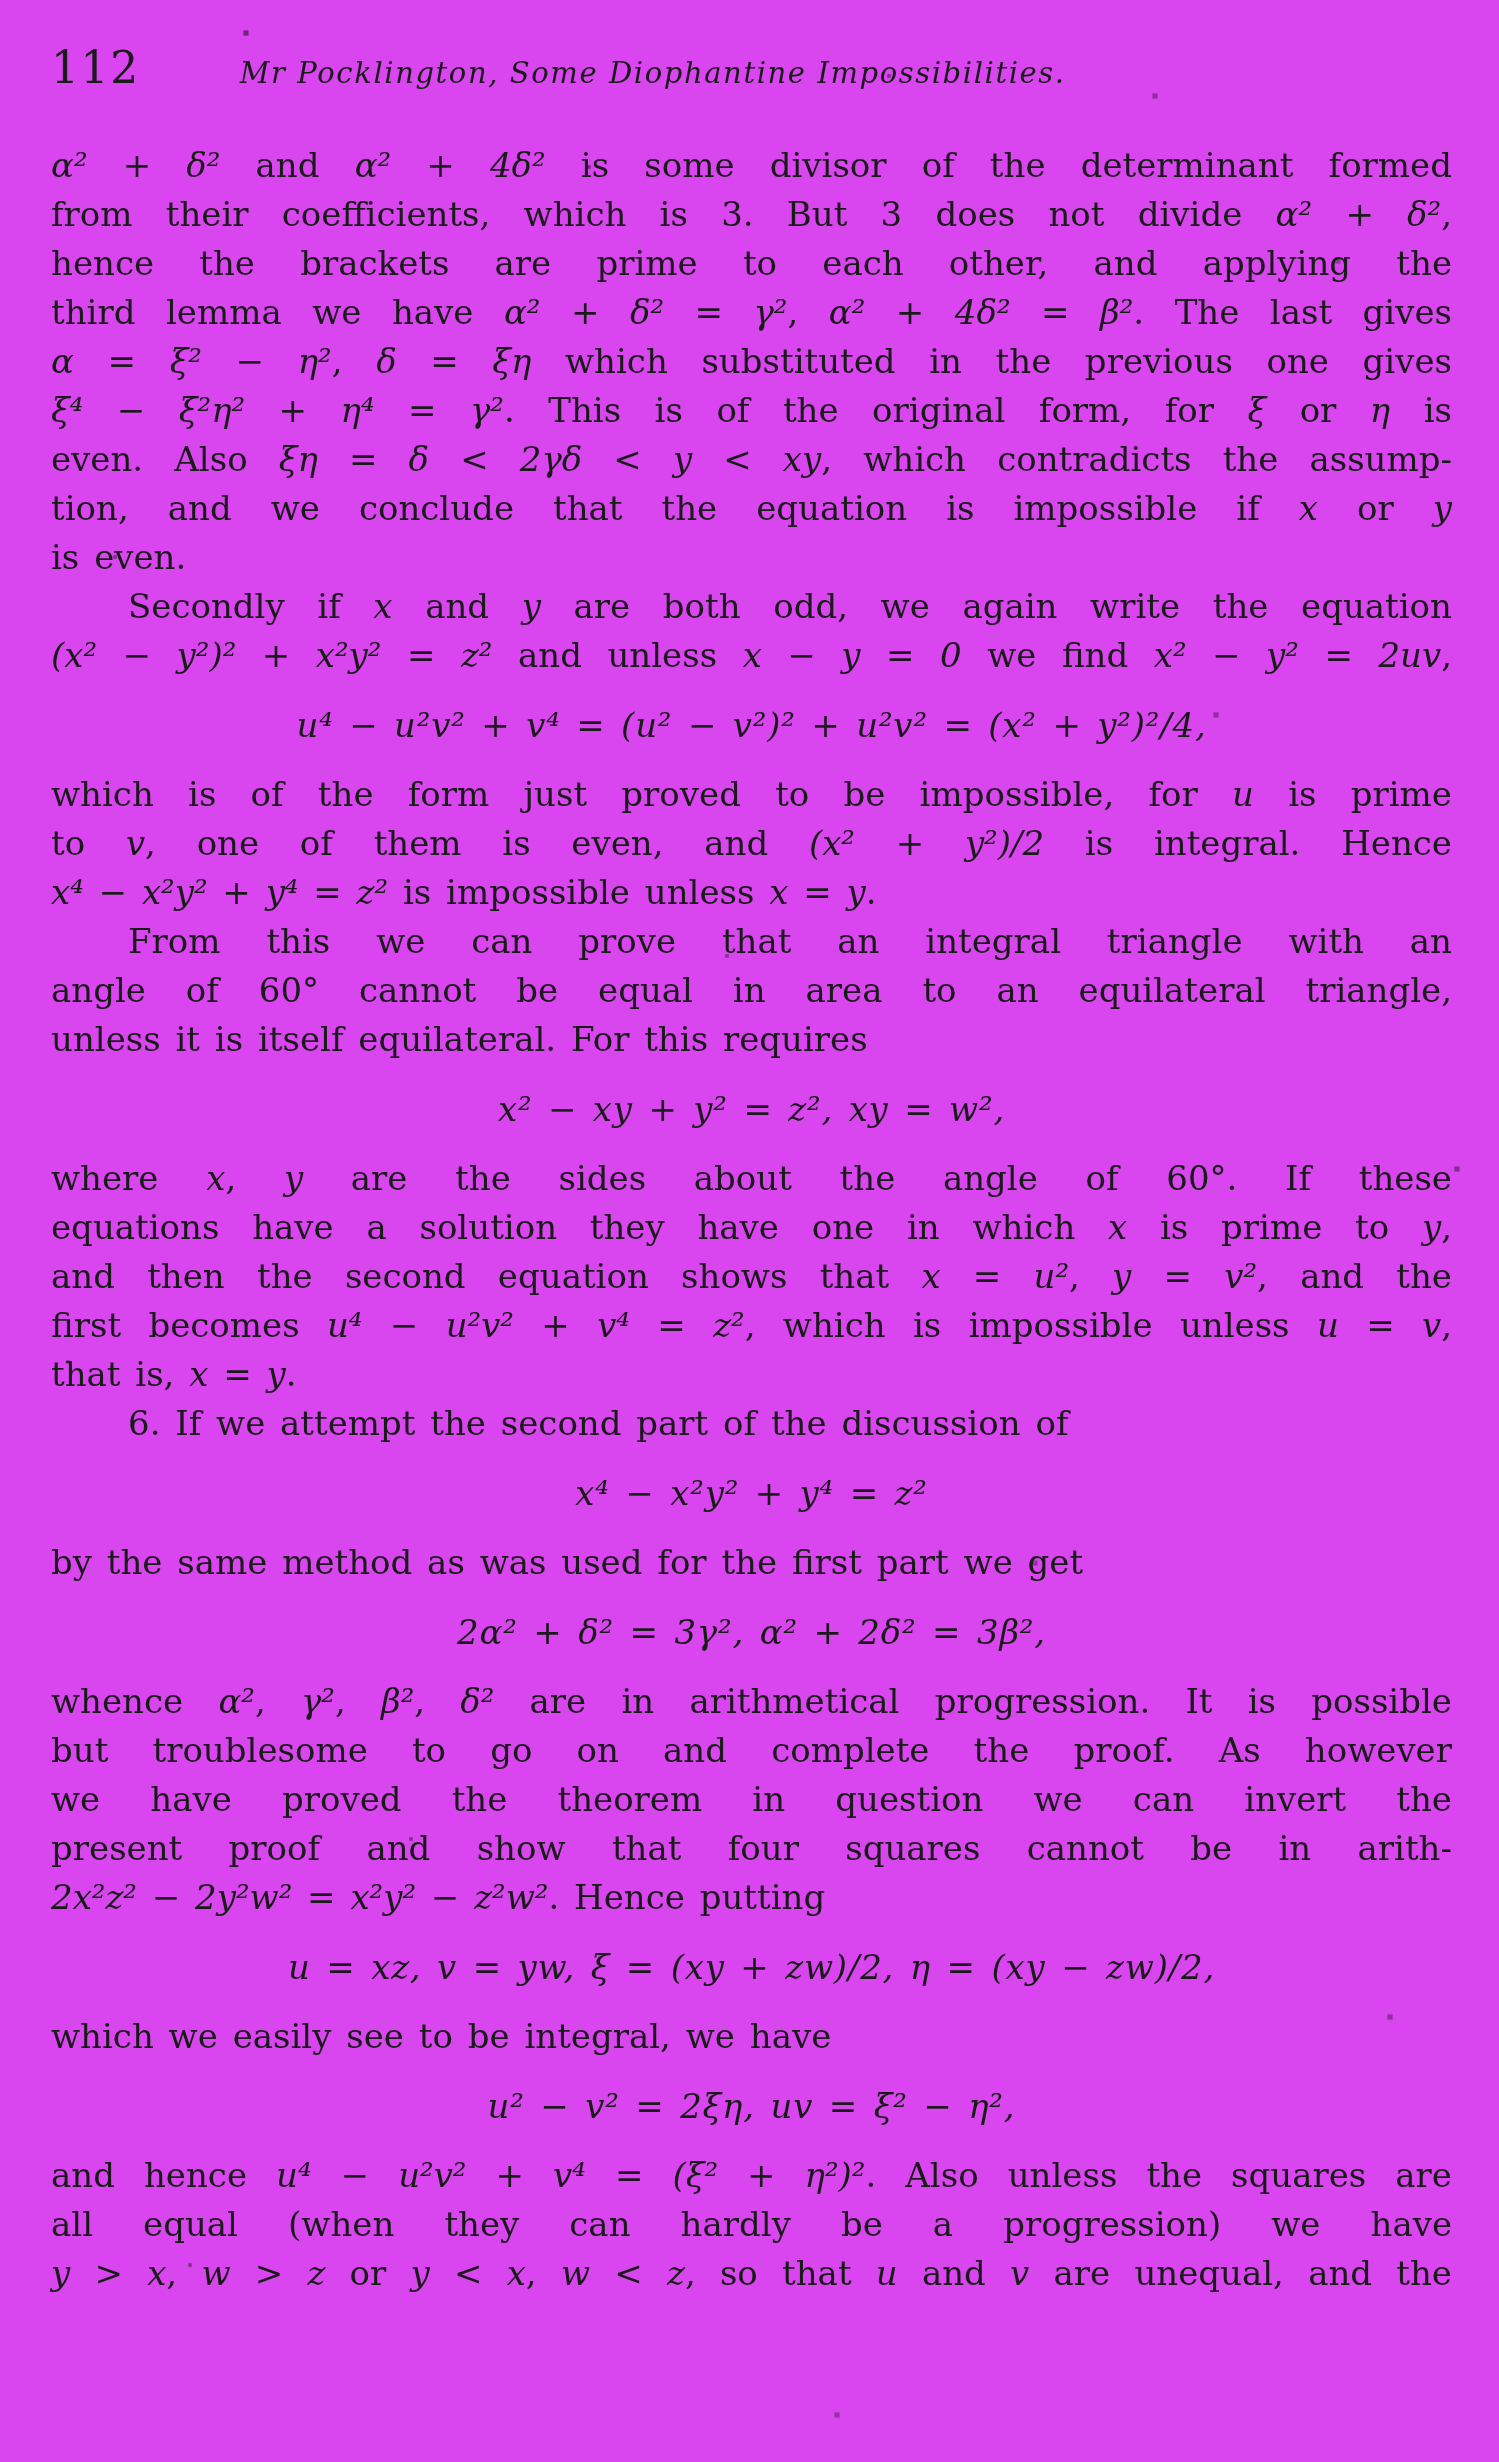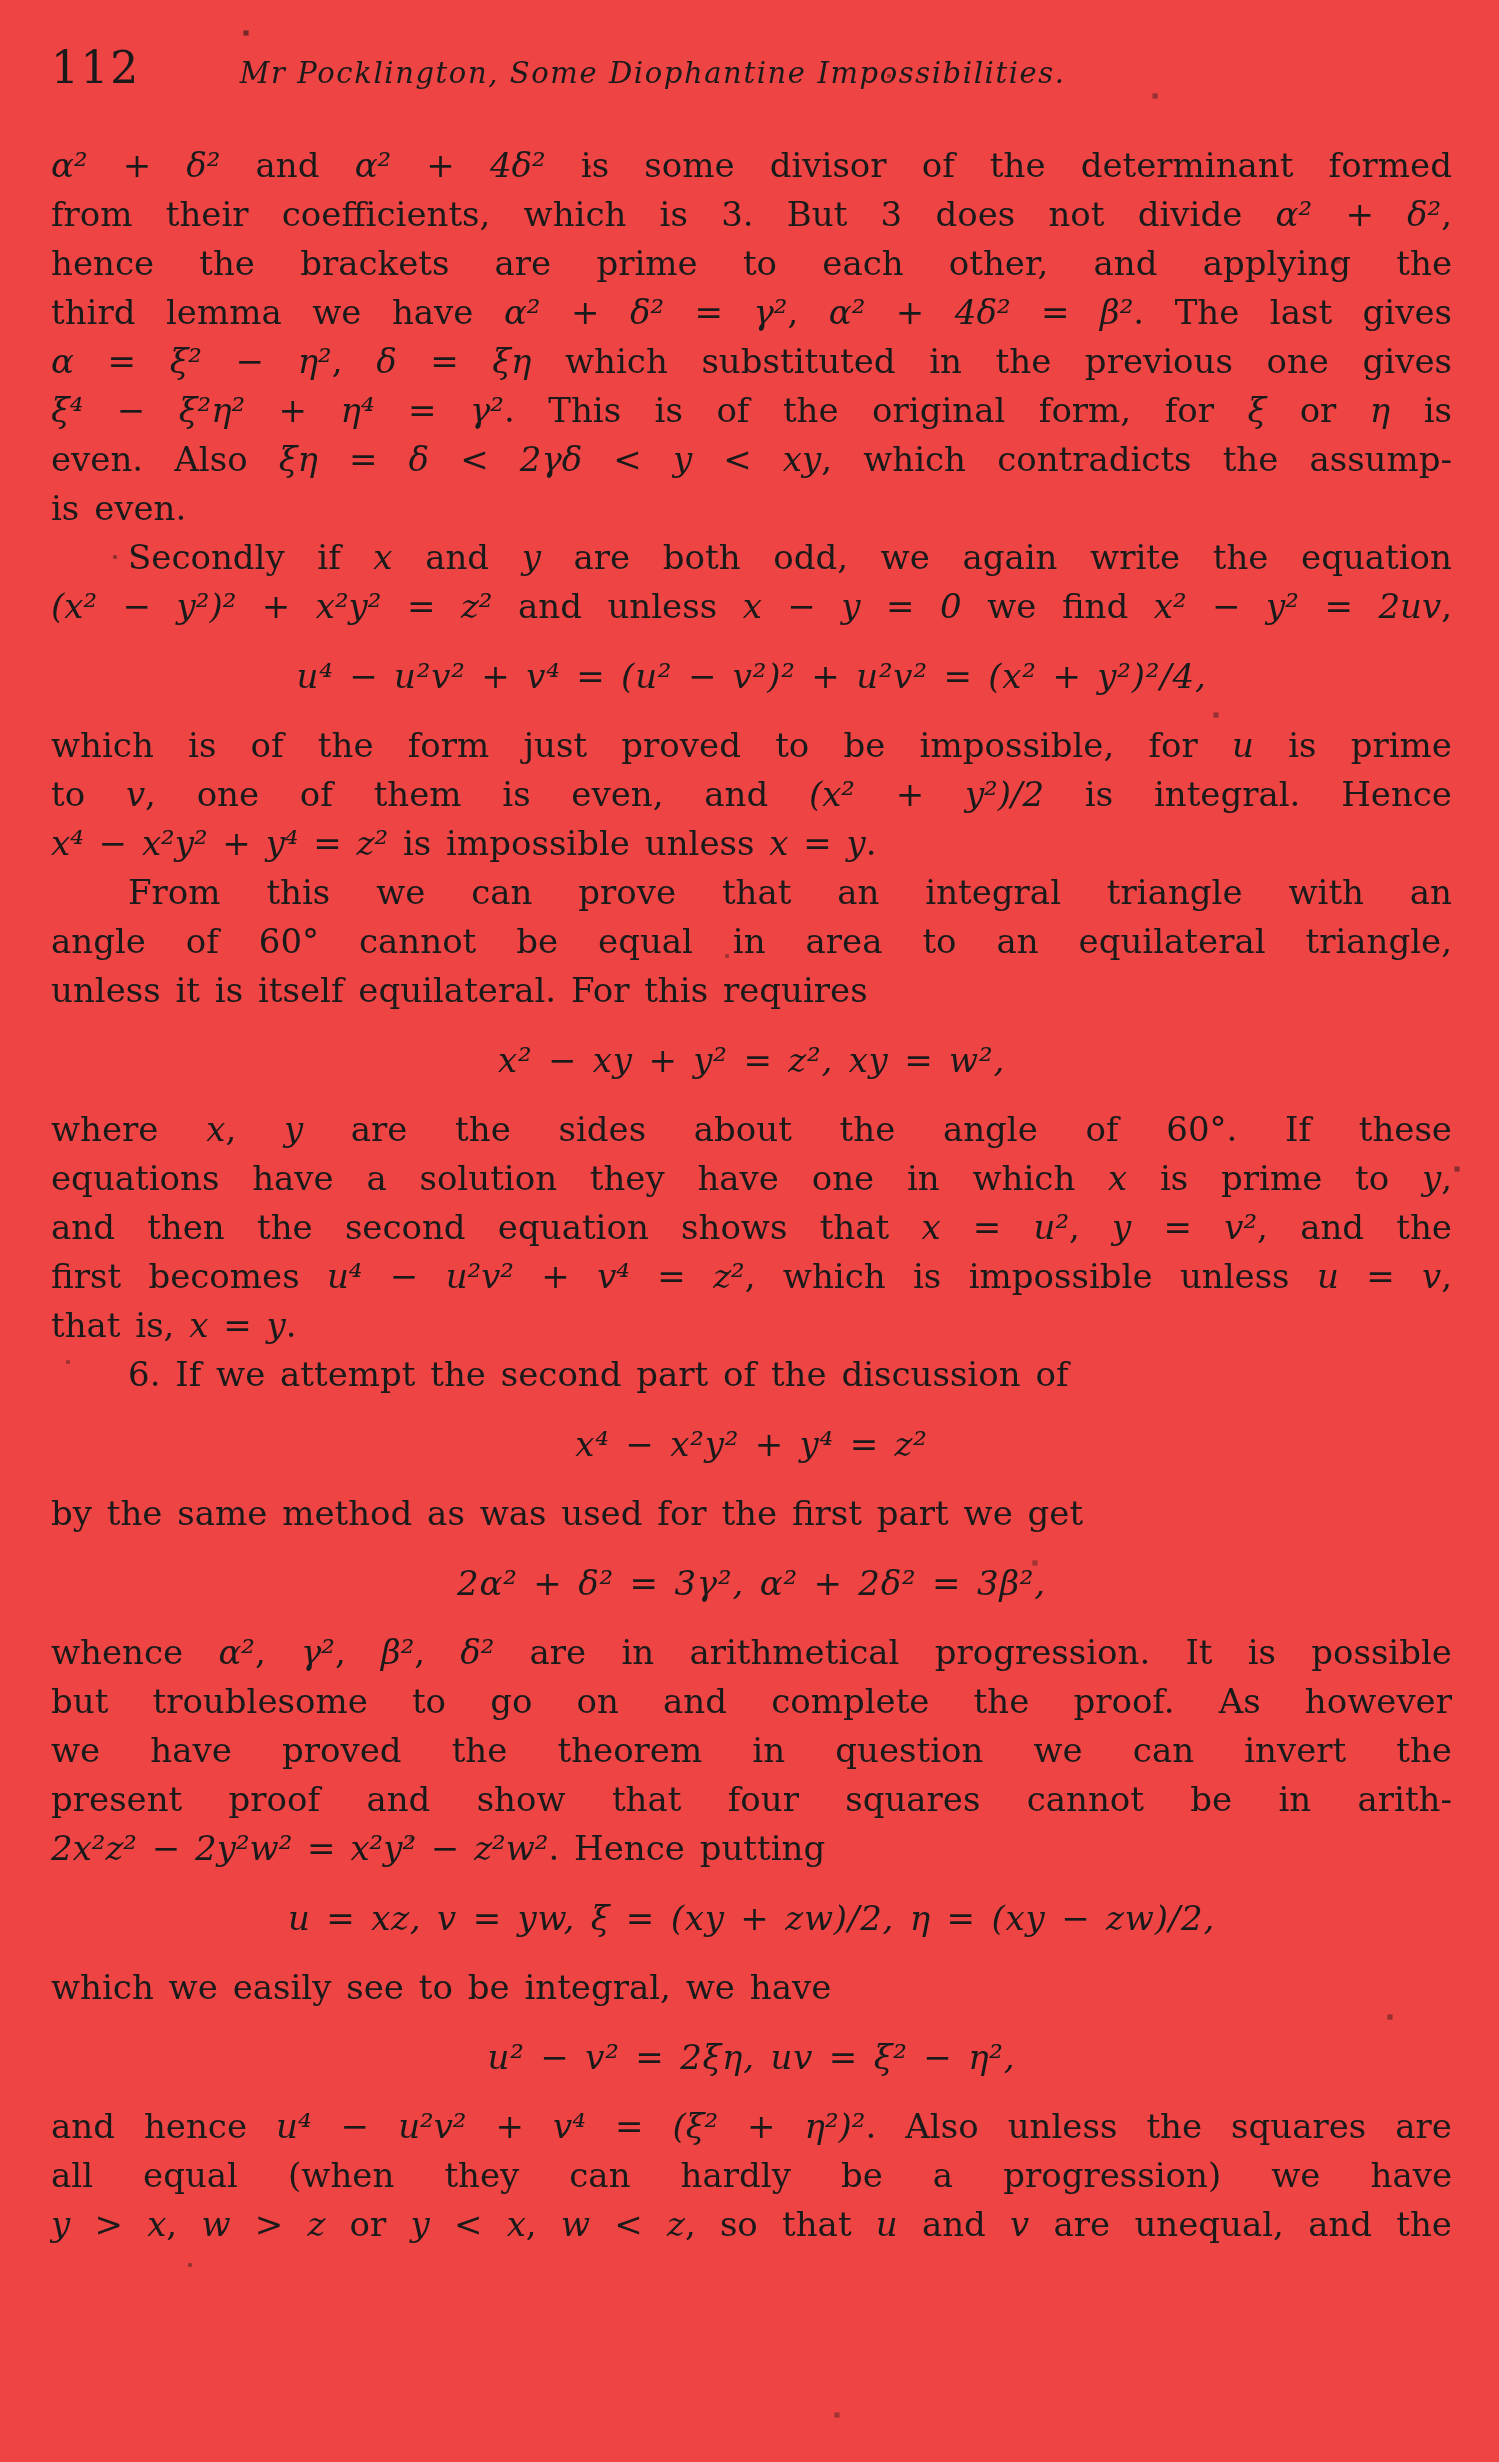--- a/index.html
+++ b/index.html
@@ -1,21 +1,21 @@
 <!DOCTYPE html>
 <html style="font-size:12.6px"><head>
 <meta charset="utf-8">
 <style>
   html, body { margin: 0; padding: 0; background: #e8e8e6; }
   .page {
     position: relative;
     width: 1499px;
     height: 2462px;
     margin: 0 auto;
-    background: #ef4444;
+    background: #d946ef;
     color: #1a1a1a;
     font-family: "DejaVu Serif", "Liberation Serif", serif;
     box-sizing: border-box;
     padding: 39px 47px 0 51px;
     overflow: hidden;
   }
   .header {
     display: flex;
     align-items: baseline;
     white-space: nowrap;
@@ -88,20 +88,21 @@
   </div>
 
   <main class="body-text">
       <div class="line"><i>α² + δ²</i> and <i>α² + 4δ²</i> is some divisor of the determinant formed</div>
       <div class="line">from their coefficients, which is 3.  But 3 does not divide <i>α² + δ²</i>,</div>
       <div class="line">hence the brackets are prime to each other, and applying the</div>
       <div class="line">third lemma we have <i>α² + δ² = γ²</i>, <i>α² + 4δ² = β²</i>.  The last gives</div>
       <div class="line"><i>α = ξ² − η²</i>, <i>δ = ξη</i> which substituted in the previous one gives</div>
       <div class="line"><i>ξ⁴ − ξ²η² + η⁴ = γ²</i>.  This is of the original form, for <i>ξ</i> or <i>η</i> is</div>
       <div class="line">even.  Also <i>ξη = δ &lt; 2γδ &lt; y &lt; xy</i>, which contradicts the assump-</div>
+      <div class="line">tion, and we conclude that the equation is impossible if <i>x</i> or <i>y</i></div>
       <div class="line flush">is even.</div>
       <div class="line indent">Secondly if <i>x</i> and <i>y</i> are both odd, we again write the equation</div>
       <div class="line"><i>(x² − y²)² + x²y² = z²</i> and unless <i>x − y = 0</i> we find <i>x² − y² = 2uv</i>,</div>
       <div class="equation">u⁴ − u²v² + v⁴ = (u² − v²)² + u²v² = (x² + y²)²/4,</div>
       <div class="line">which is of the form just proved to be impossible, for <i>u</i> is prime</div>
       <div class="line">to <i>v</i>, one of them is even, and <i>(x² + y²)/2</i> is integral.  Hence</div>
       <div class="line flush"><i>x⁴ − x²y² + y⁴ = z²</i> is impossible unless <i>x = y</i>.</div>
       <div class="line indent">From this we can prove that an integral triangle with an</div>
       <div class="line">angle of 60° cannot be equal in area to an equilateral triangle,</div>
       <div class="line flush">unless it is itself equilateral.  For this requires</div>

